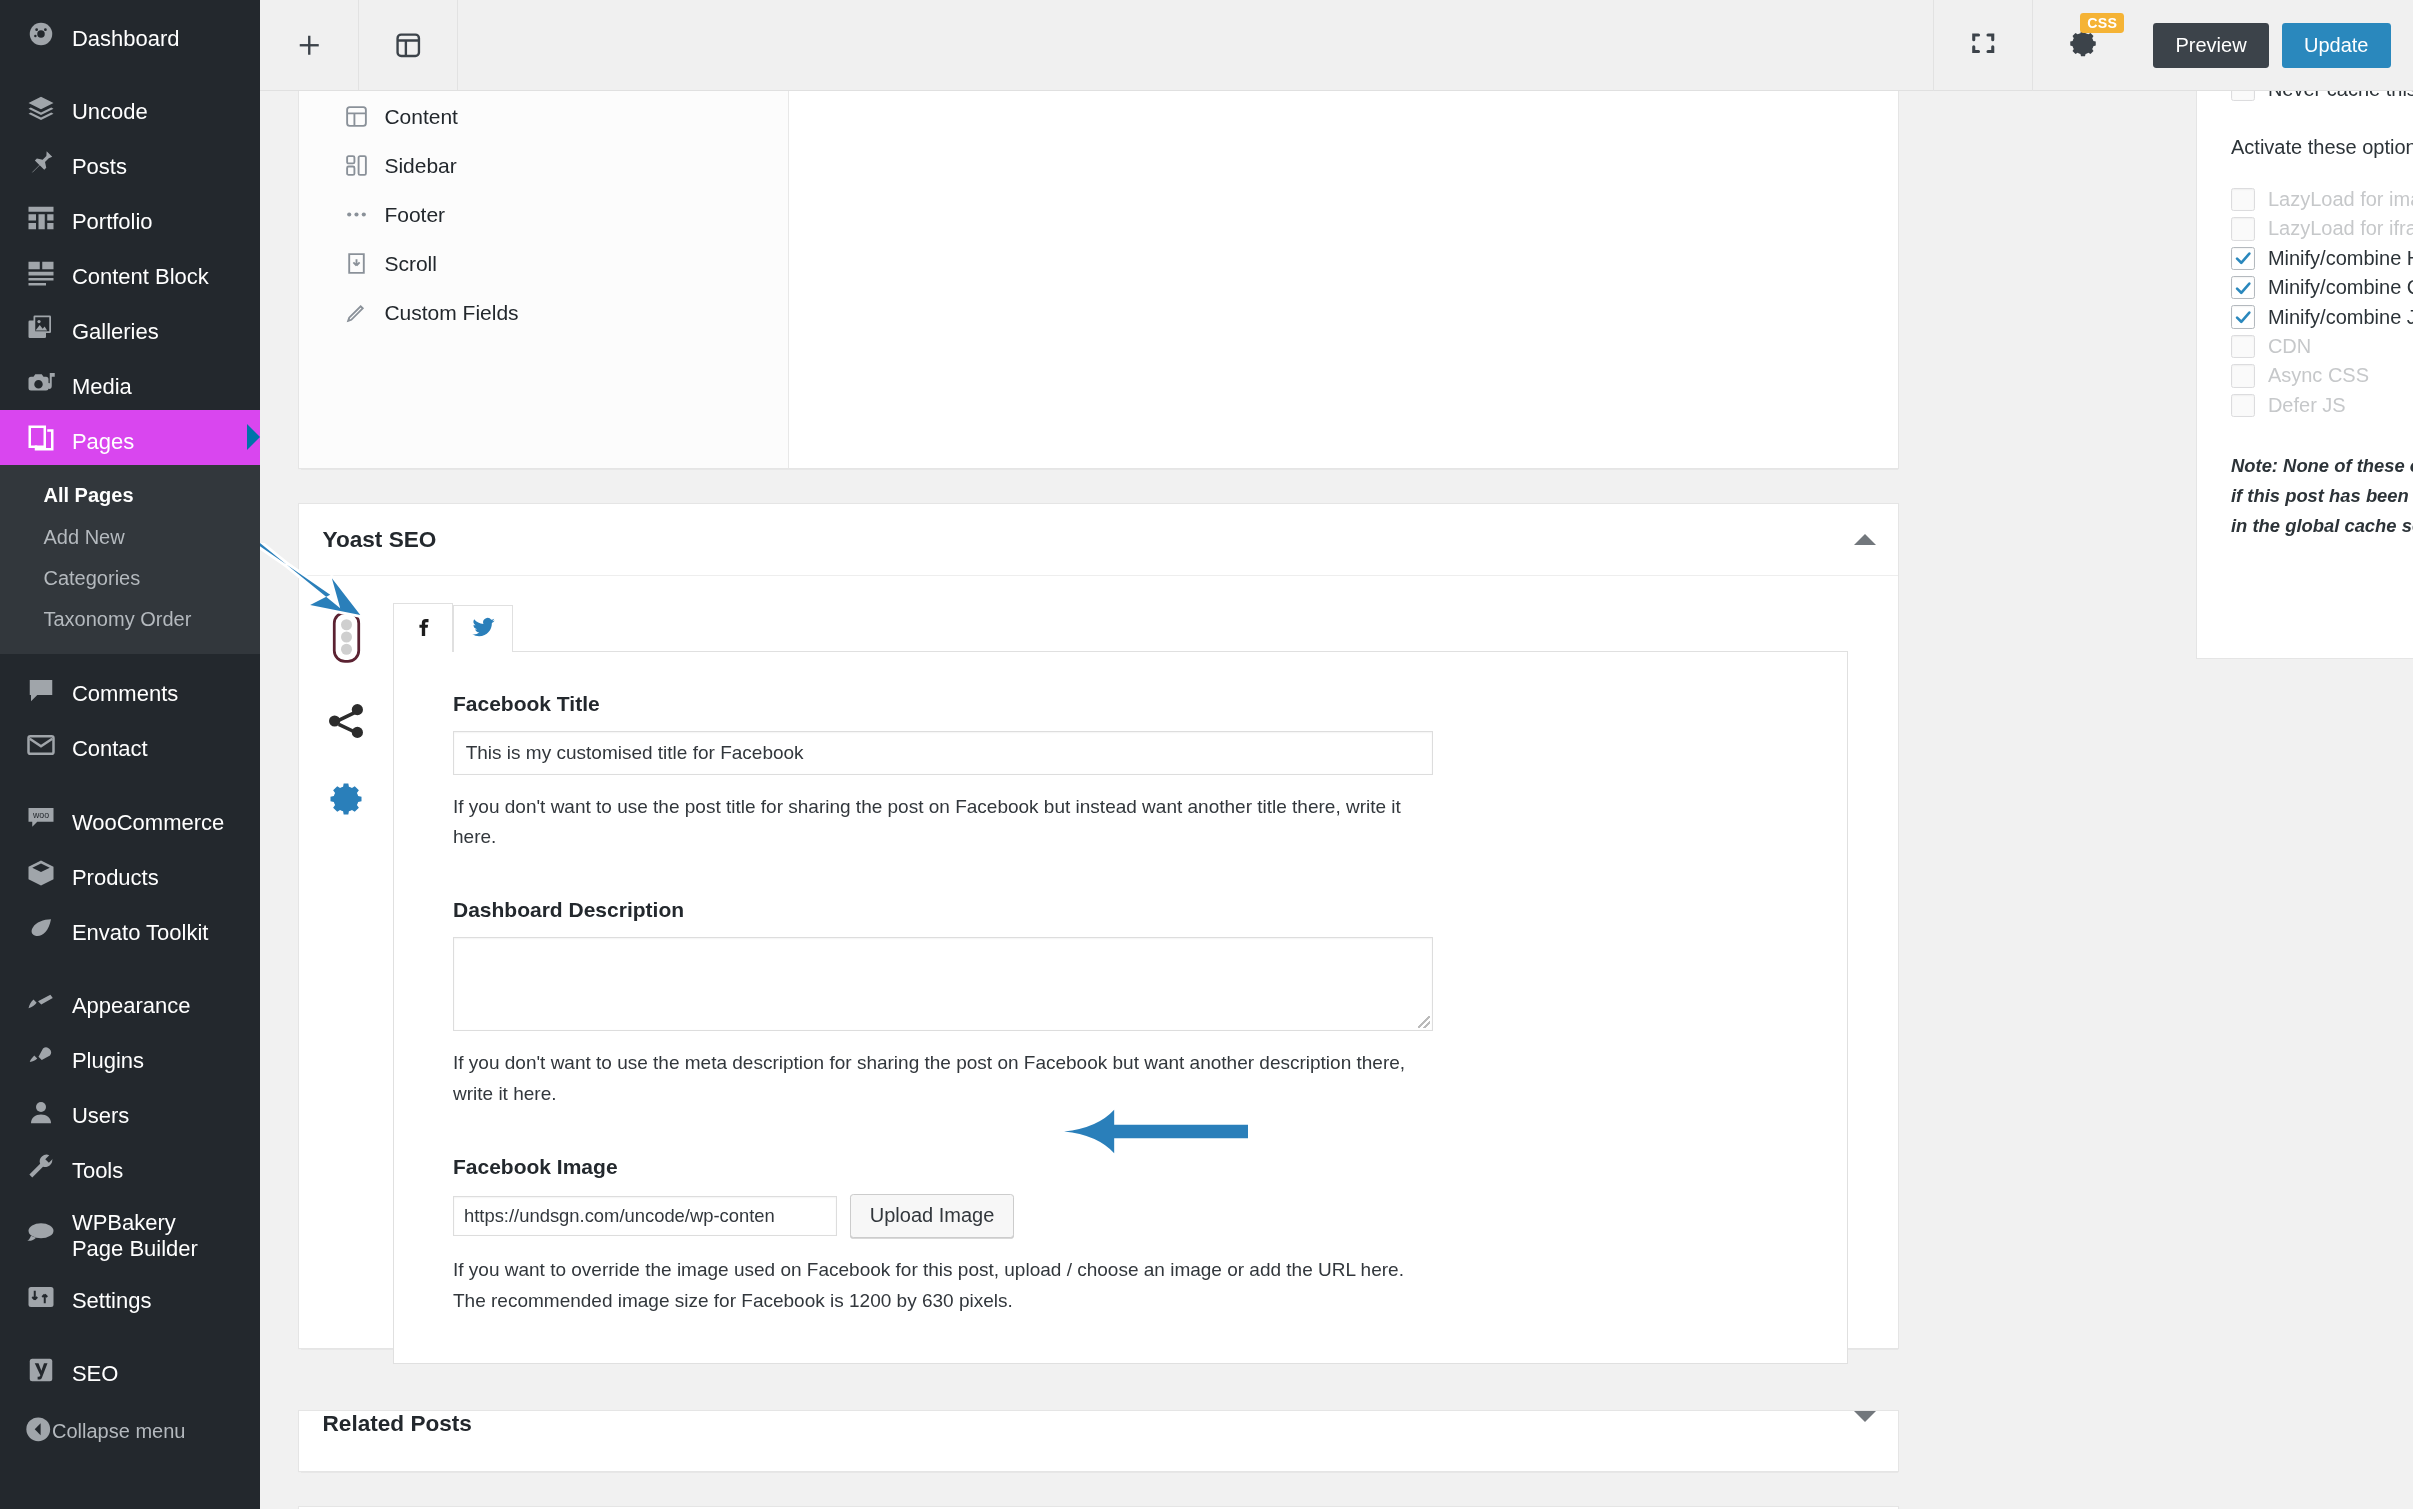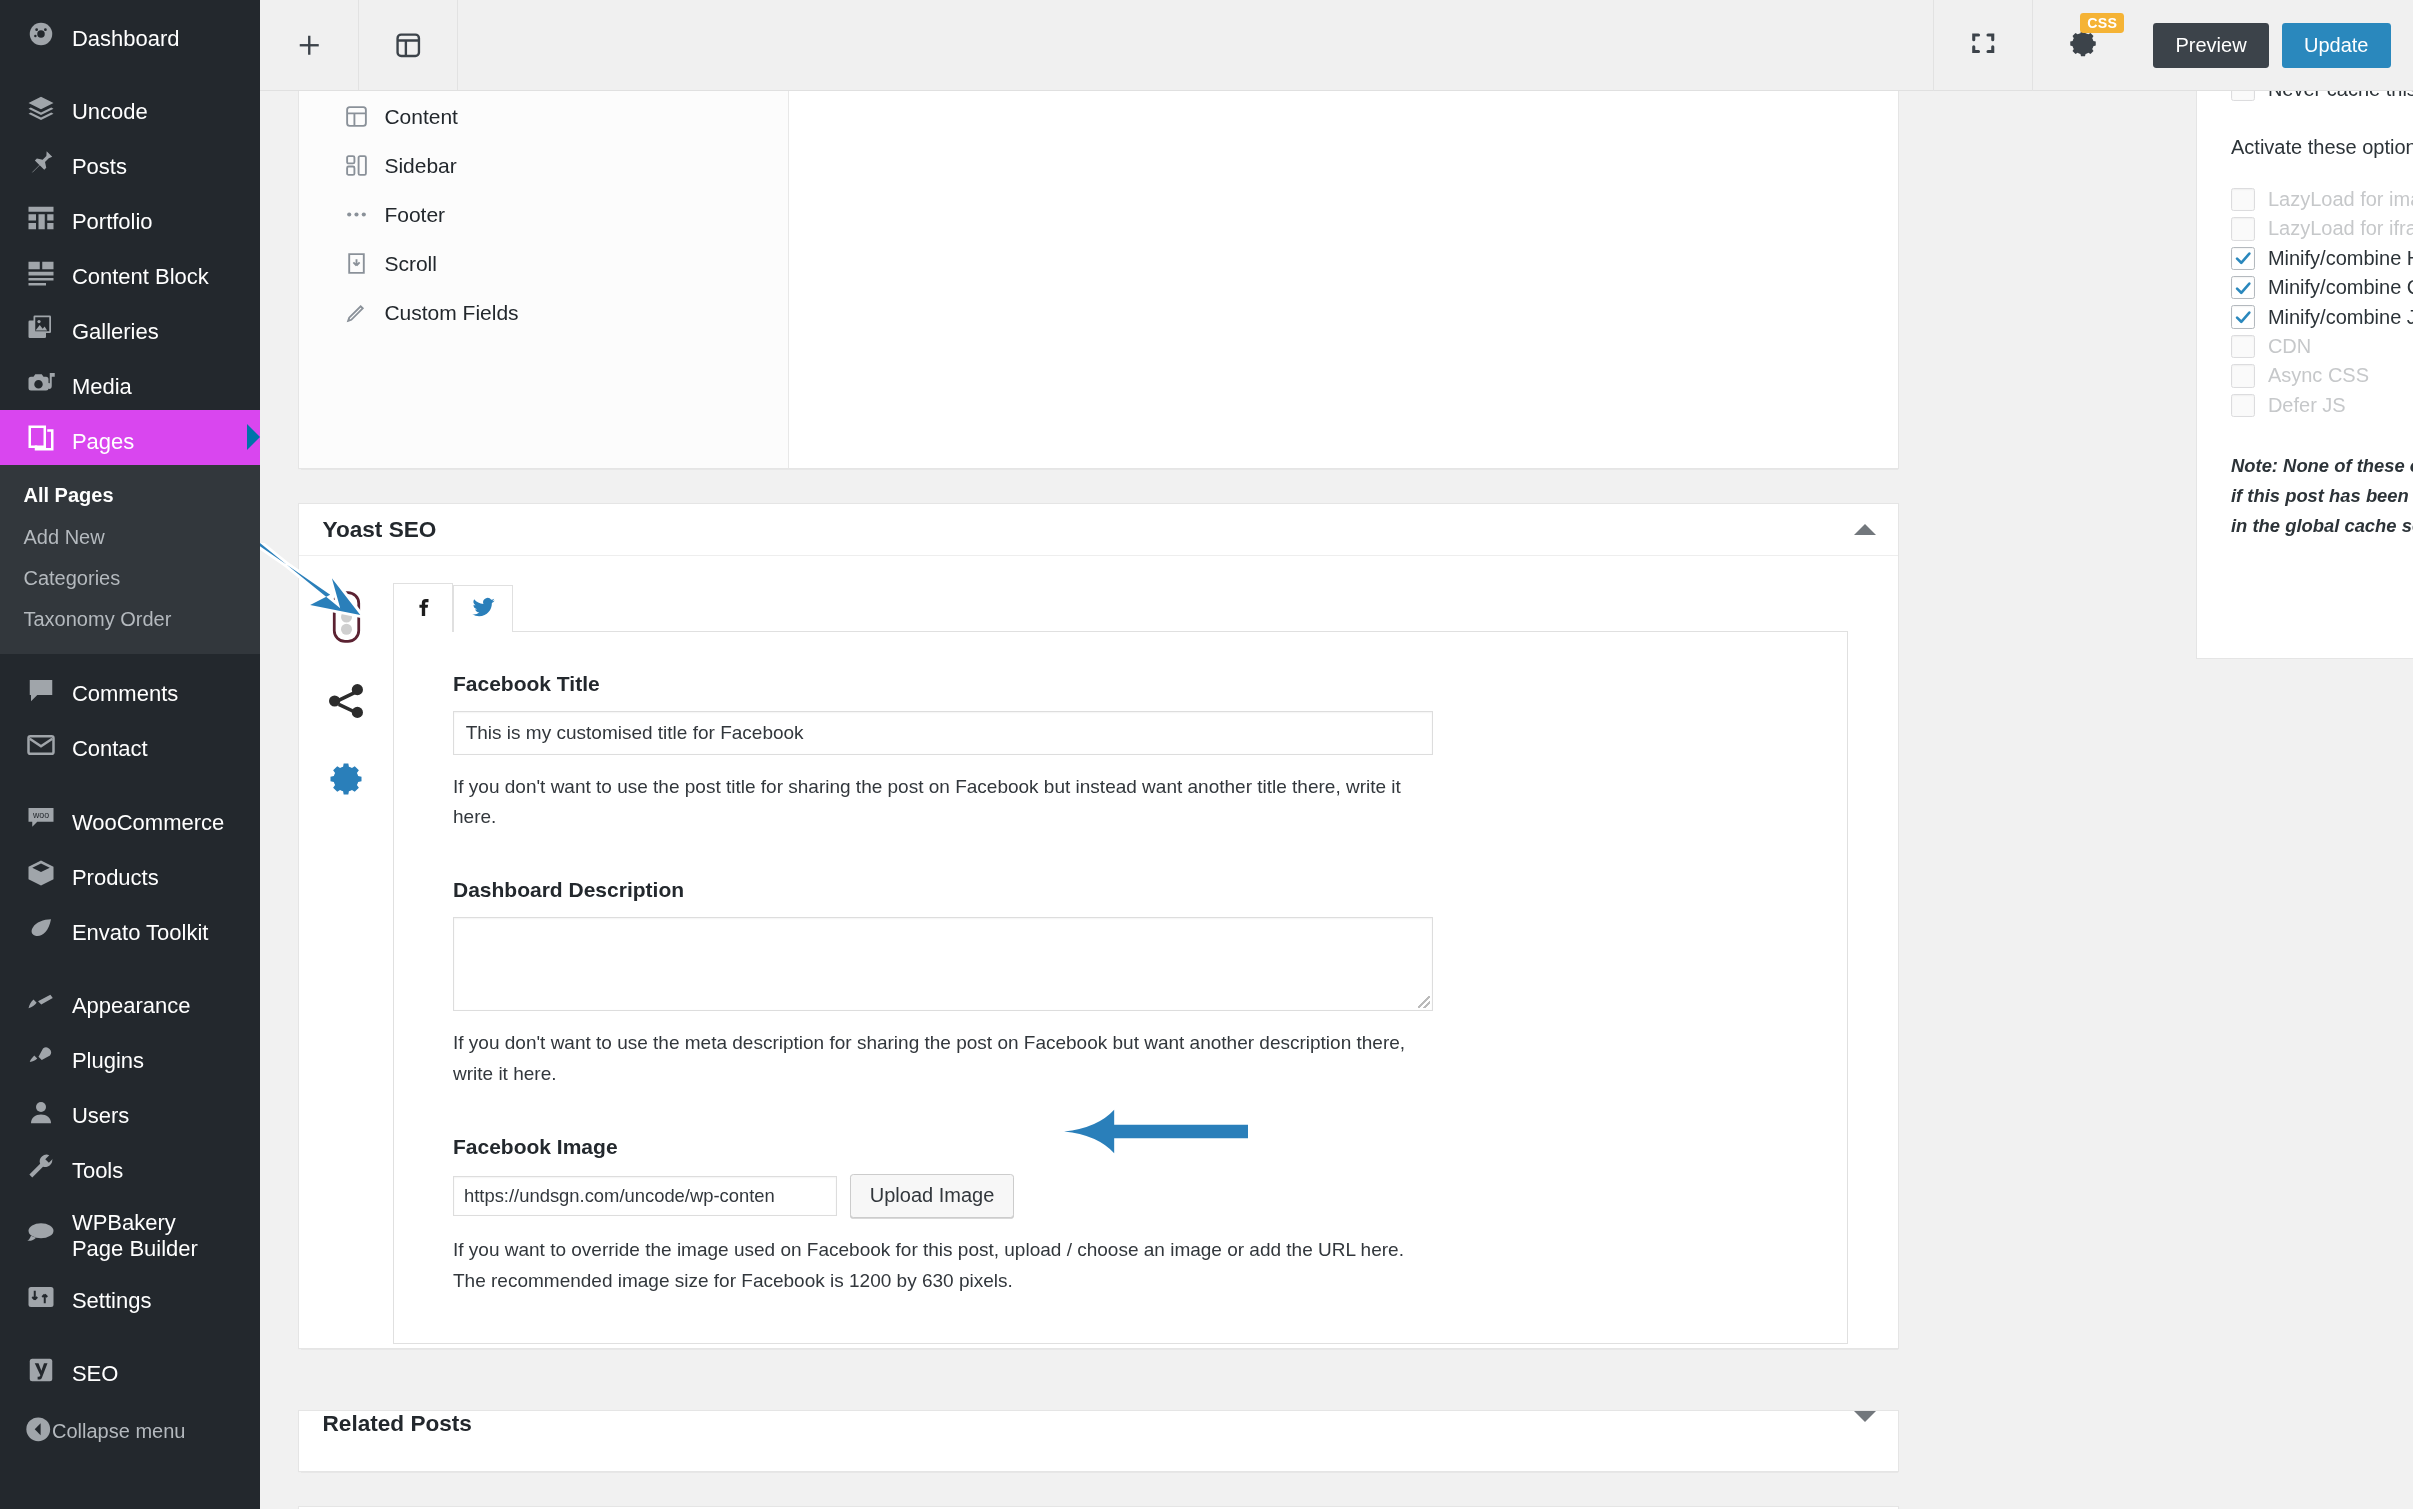--- a/index.html
+++ b/index.html
@@ -59,20 +59,21 @@
   .submenu {
     background: #32373c;
     padding: 10px 0 13.4px 0;
   }
   .submenu-item {
     display:block;
     padding: 9.2px 0 9.2px 23.5px;
     font-size: 20px;
     color: #b4b9be;
     cursor: pointer;
+    margin-left: 20px;
   }
   .submenu-item.current { color:#fff; font-weight: bold; }
   .collapse-row {
     display:flex; align-items:center;
     height: 52px; padding-left: 23.5px;
     font-size: 20px; color:#b4b9be;
     margin-top: 8.4px;
     cursor:pointer;
   }
   .collapse-row .mi-icon svg { fill:#a0a5aa; }
@@ -205,21 +206,21 @@
     border-top: 10px solid #2c3338;
   }
 
   
   #yoast-box {
     position:absolute;
     left: 38px; top: 412px;
     width: 1601px; height: 846px;
   }
   .box-header {
-    height: 52px;
+    height: 72px;
     border-bottom: 0.8px solid #eee;
     display:flex; align-items:center; justify-content:space-between;
     padding: 0 22px 0 23.5px;
     cursor:pointer;
   }
   .box-title {
     font-size: 22.6px; font-weight: bold; color: #23282d;
   }
   .toggle-tri {
     width:0;height:0;

